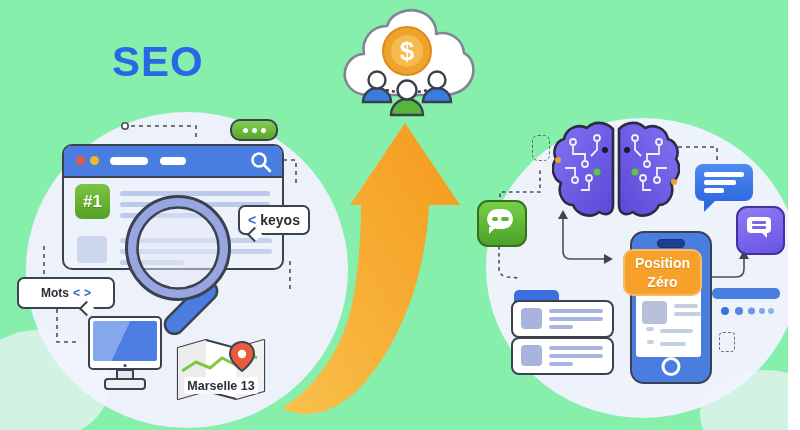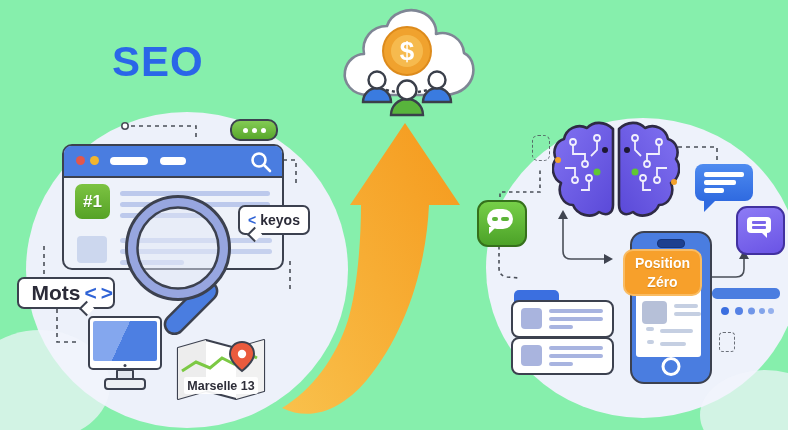--- a/index.html
+++ b/index.html
@@ -57,21 +57,21 @@
 
   
   .bubble{position:absolute;background:#fff;border:2px solid #3c414f;border-radius:7px;
           display:flex;align-items:center;justify-content:center;gap:4px;z-index:4;
           font-weight:700;color:#2b2b38;}
   .bubble::after{content:"";position:absolute;width:9px;height:9px;background:#fff;
                  border-left:2px solid #3c414f;border-bottom:2px solid #3c414f;
                  transform:rotate(45deg);bottom:-7px;}
   .bubble-keyos{left:238px;top:205px;width:68px;height:26px;font-size:14px;}
   .bubble-keyos::after{left:9px;}
-  .bubble-mots{left:17px;top:277px;width:94px;height:28px;font-size:21px;justify-content:flex-end;}
+  .bubble-mots{left:17px;top:277px;width:94px;height:28px;font-size:12px;}
   .bubble-mots::after{left:62px;}
   .chevron{color:#2f63d6;font-weight:800;}
 
   
   .monitor{position:absolute;left:88px;top:316px;z-index:2;}
   .mon-frame{position:absolute;left:0;top:0;width:70px;height:50px;background:#fff;
              border:2.5px solid #3c414f;border-radius:5px;}
   .mon-screen{position:absolute;left:3px;top:3px;width:64px;height:40px;border-radius:2px;
               background:linear-gradient(115deg,#84a7ee 0%,#84a7ee 45%,#4d7fe2 45%);}
   .mon-dot{position:absolute;left:35px;top:46px;width:3px;height:3px;border-radius:50%;background:#3c414f;transform:translateX(-50%);}

